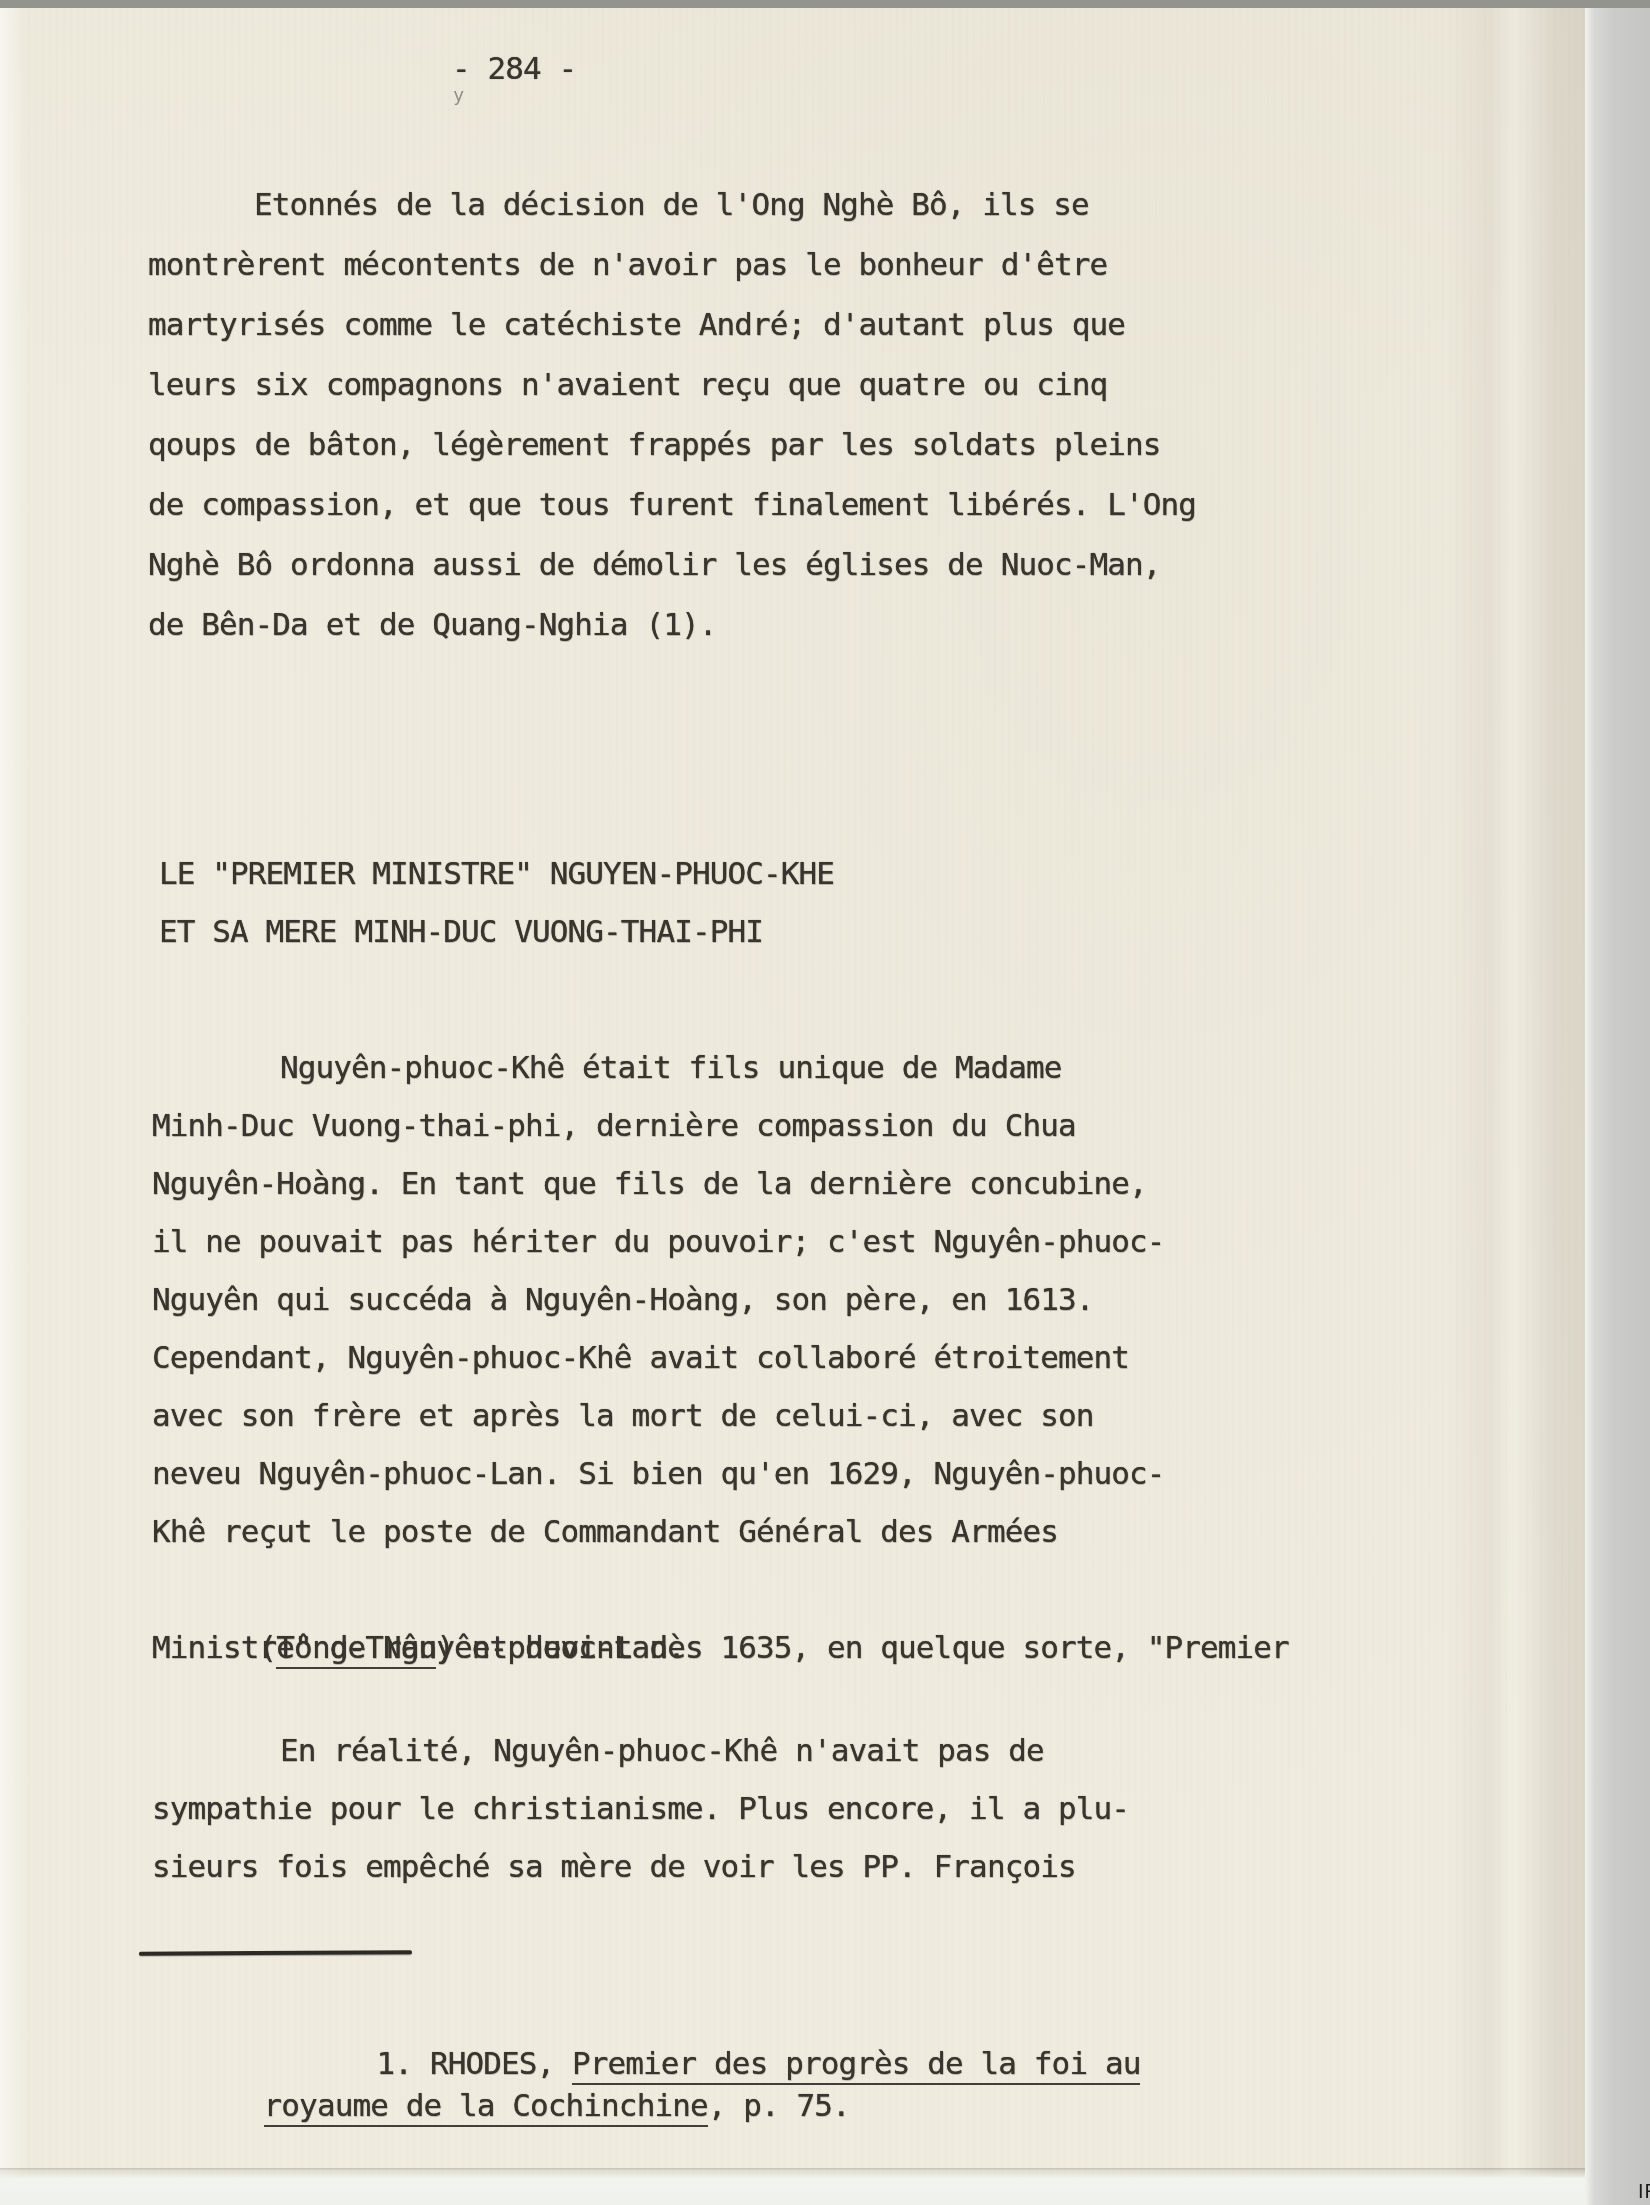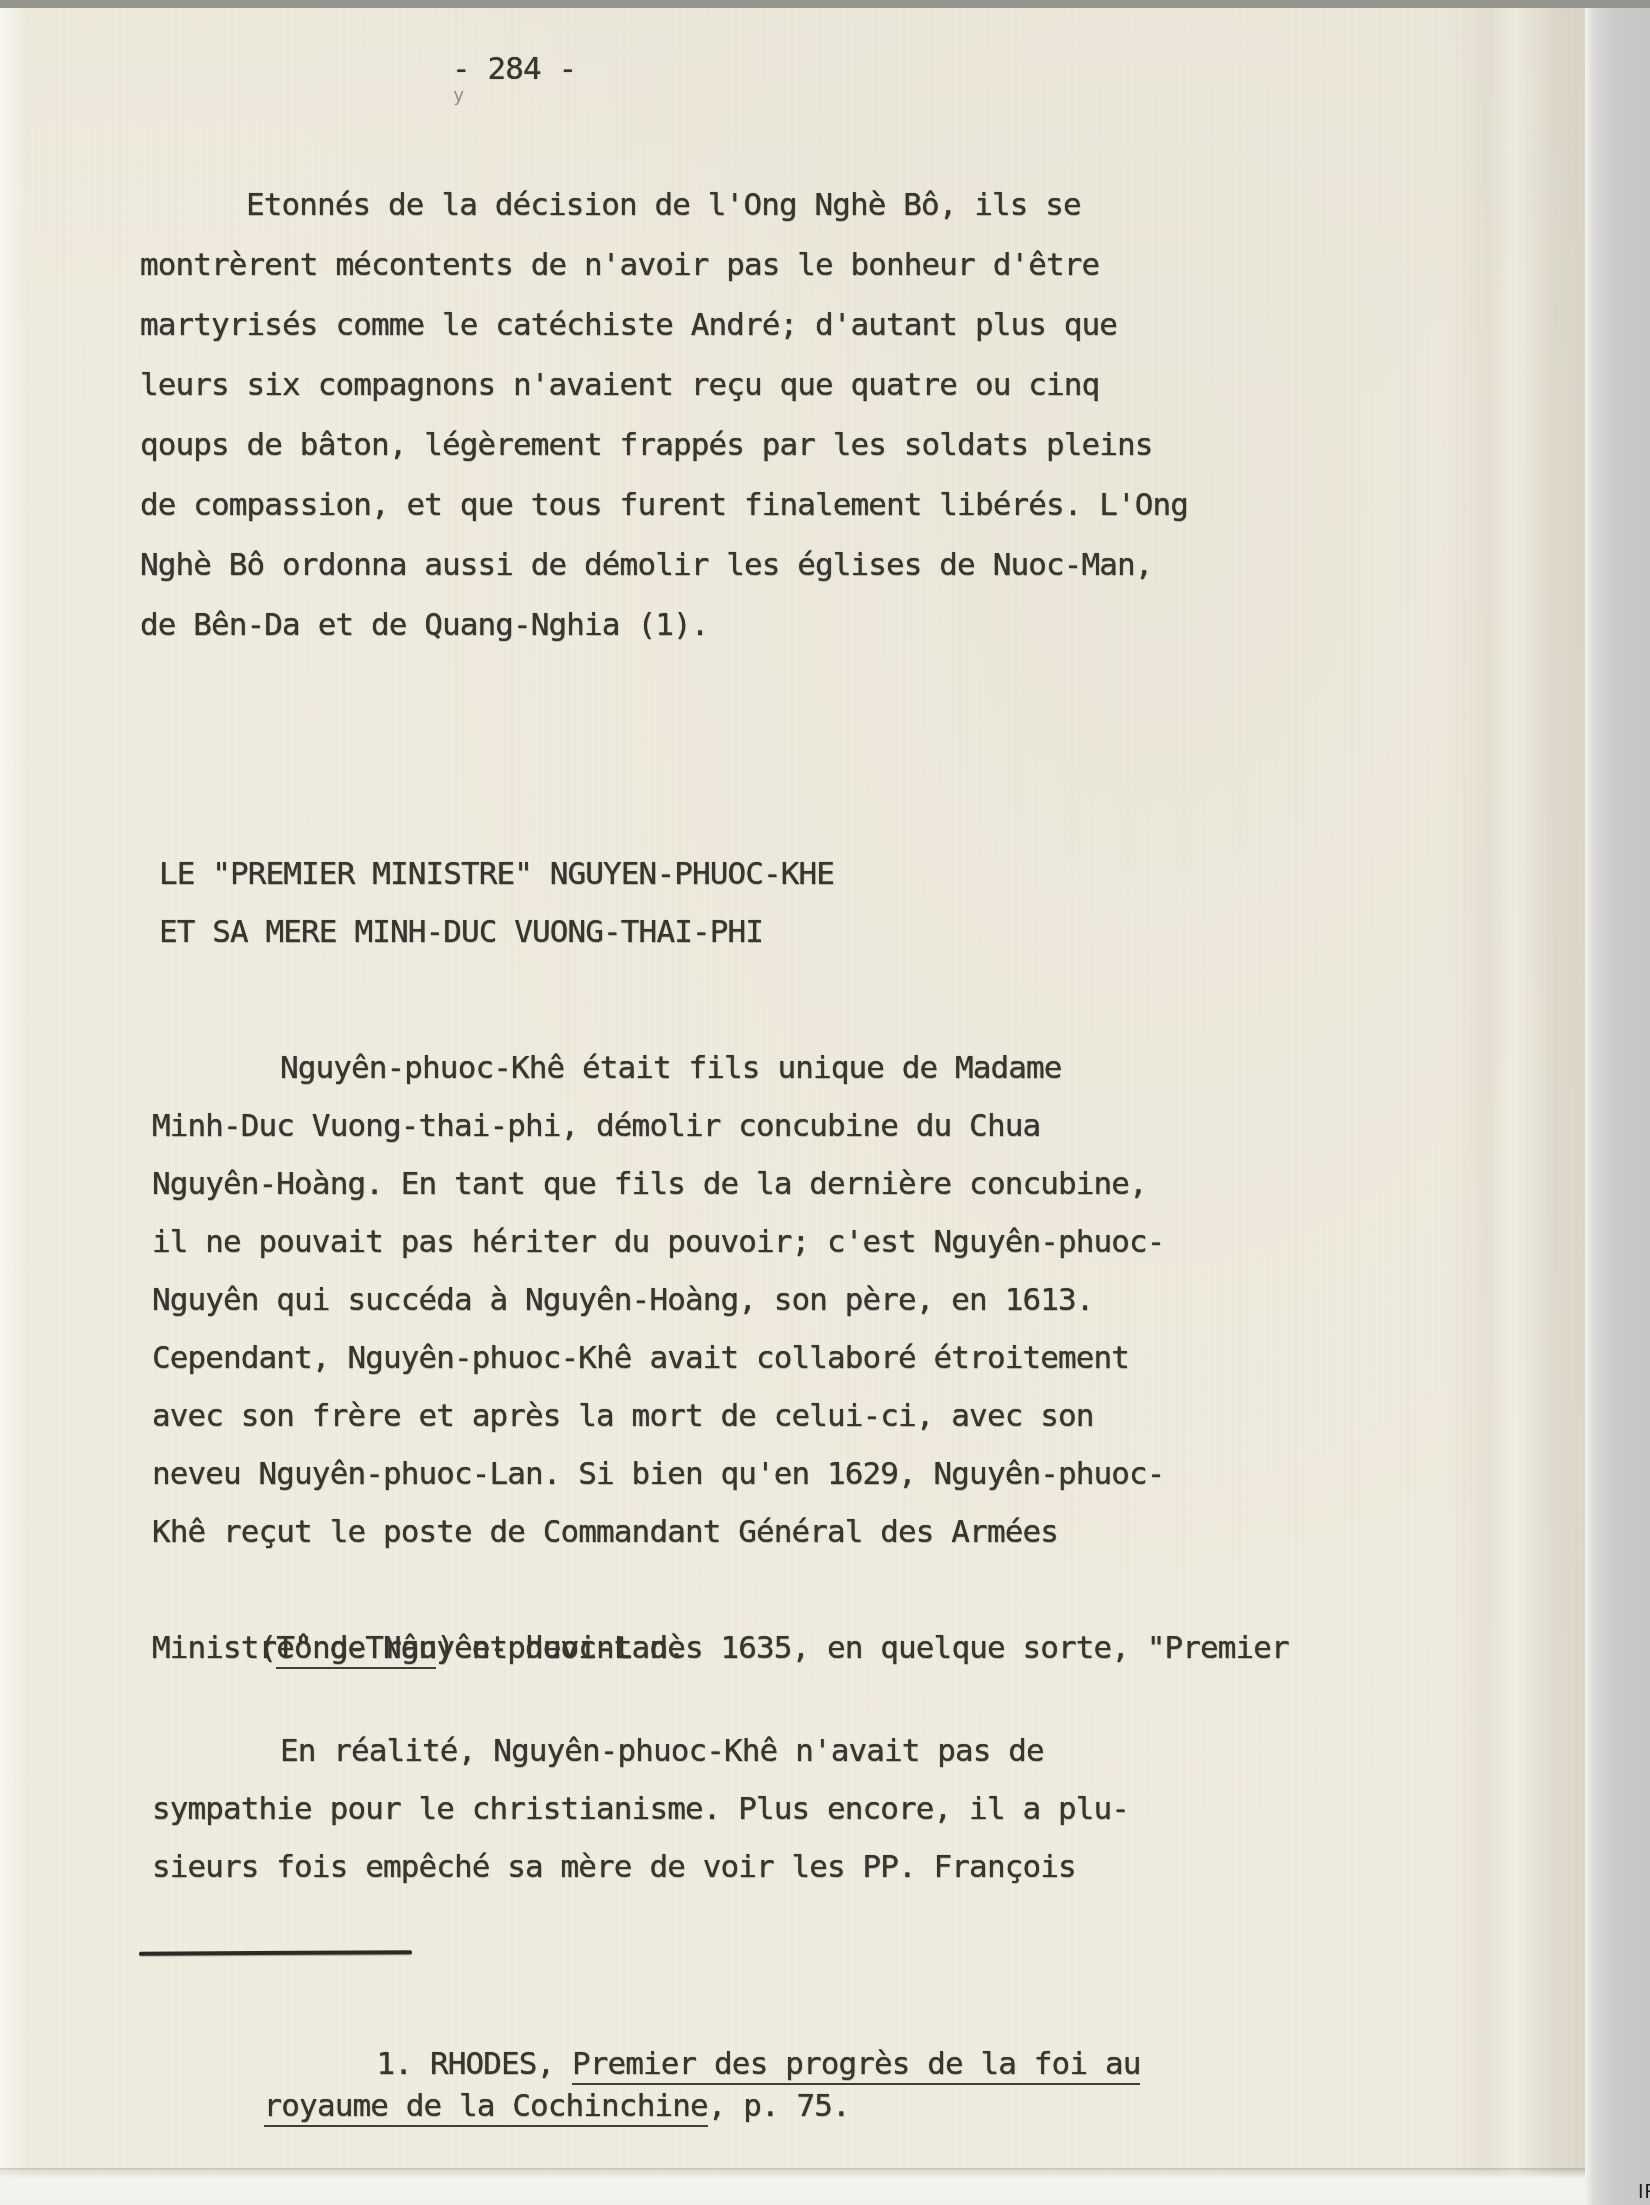--- a/index.html
+++ b/index.html
@@ -58,39 +58,39 @@
 <div class="scan">
 
   <div class="fold"></div>
   <div class="edge-right"></div>
   <div class="edge-left"></div>
   <div class="edge-bottom"></div>
 
   <div class="pagenum">- 284 -</div>
   <div class="stray">y</div>
 
-  <div class="txt p1" style="left:140px; top:166px;">
+  <div class="txt p1" style="left:148px; top:166px;">
     <div class="line ind1">Etonnés de la décision de l'Ong Nghè Bô, ils se</div>
     <div class="line">montrèrent mécontents de n'avoir pas le bonheur d'être</div>
     <div class="line">martyrisés comme le catéchiste André; d'autant plus que</div>
     <div class="line">leurs six compagnons n'avaient reçu que quatre ou cinq</div>
     <div class="line">qoups de bâton, légèrement frappés par les soldats pleins</div>
     <div class="line">de compassion, et que tous furent finalement libérés. L'Ong</div>
     <div class="line">Nghè Bô ordonna aussi de démolir les églises de Nuoc-Man,</div>
     <div class="line">de Bên-Da et de Quang-Nghia (1).</div>
   </div>
 
   <div class="txt hd" style="left:159px; top:836px;">
     <div class="line">LE "PREMIER MINISTRE" NGUYEN-PHUOC-KHE</div>
     <div class="line">ET SA MERE MINH-DUC VUONG-THAI-PHI</div>
   </div>
 
   <div class="txt p2" style="left:152px; top:1030px;">
     <div class="line ind2">Nguyên-phuoc-Khê était fils unique de Madame</div>
-    <div class="line">Minh-Duc Vuong-thai-phi, démolir concubine du Chua</div>
+    <div class="line">Minh-Duc Vuong-thai-phi, dernière compassion du Chua</div>
     <div class="line">Nguyên-Hoàng. En tant que fils de la dernière concubine,</div>
     <div class="line">il ne pouvait pas hériter du pouvoir; c'est Nguyên-phuoc-</div>
     <div class="line">Nguyên qui succéda à Nguyên-Hoàng, son père, en 1613.</div>
     <div class="line">Cependant, Nguyên-phuoc-Khê avait collaboré étroitement</div>
     <div class="line">avec son frère et après la mort de celui-ci, avec son</div>
     <div class="line">neveu Nguyên-phuoc-Lan. Si bien qu'en 1629, Nguyên-phuoc-</div>
     <div class="line">Khê reçut le poste de Commandant Général des Armées</div>
     <div class="line">
       <span>(</span><span class="u">Tông-Trân</span><span>) et devint dès 1635, en quelque sorte, "Premier</span>
     </div>

